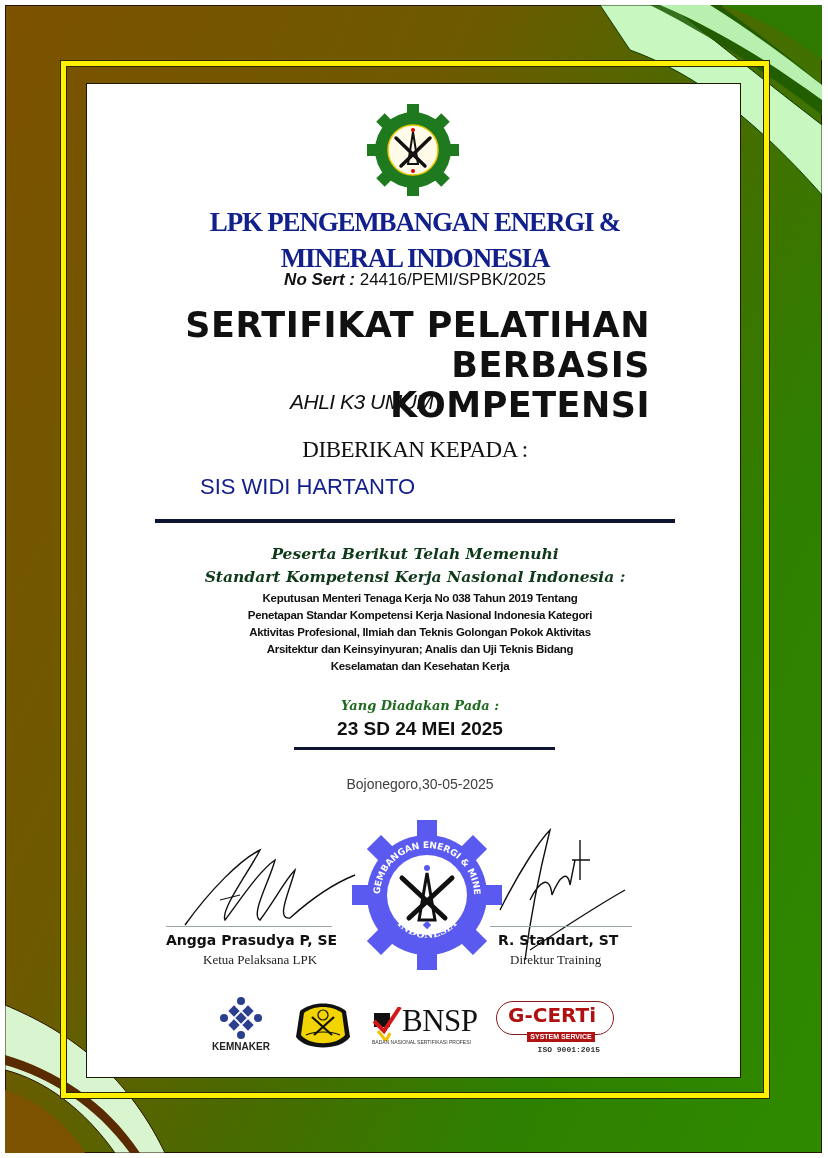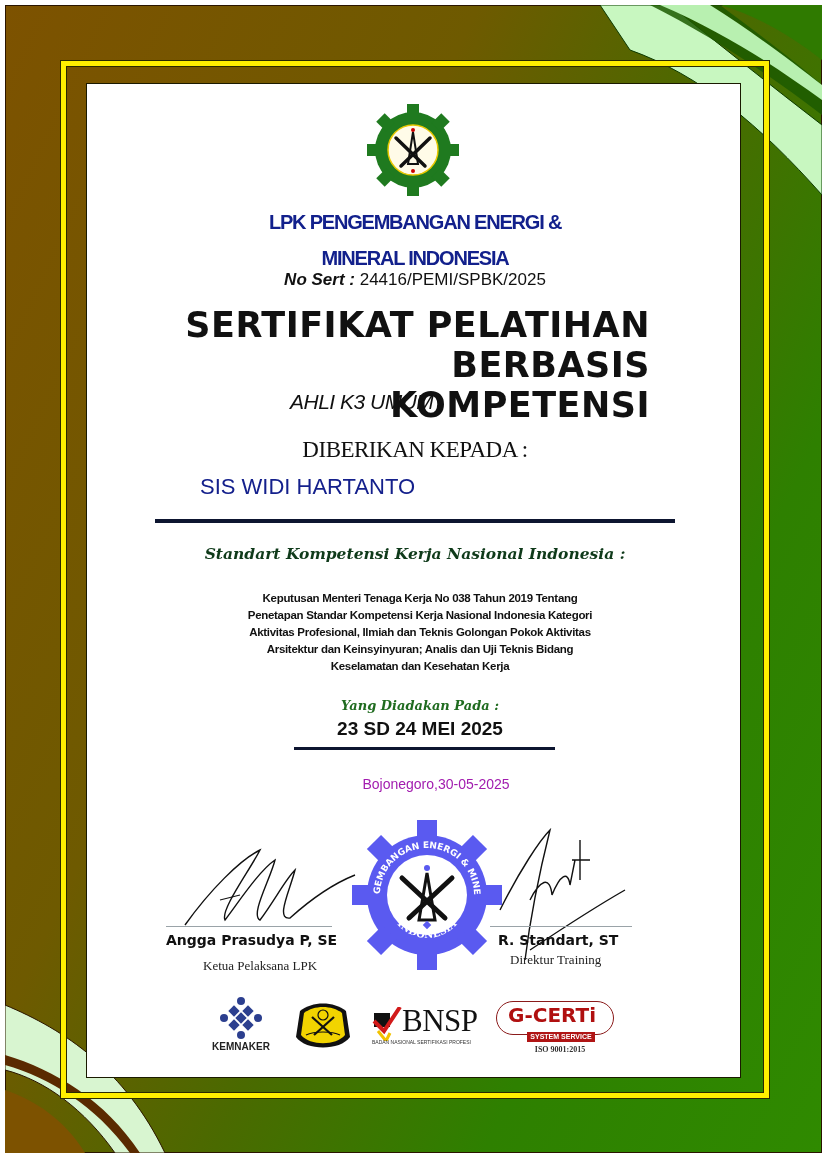--- a/index.html
+++ b/index.html
@@ -8,56 +8,56 @@
     background: linear-gradient(115deg, #7d5200 0%, #6e5a00 35%, #4a6a00 55%, #2e8000 75%, #2f8a00 100%);
     border:1px solid #2a1500; box-sizing:border-box; }
   .swoosh-tr { position:absolute; left:600px; top:5px; width:222px; height:190px; overflow:hidden; }
   .swoosh-bl { position:absolute; left:5px; top:1000px; width:210px; height:153px; overflow:hidden; }
   .yellow-border { position:absolute; left:61px; top:61px; width:708px; height:1037px;
     border:5px solid #ffef00; box-sizing:border-box; box-shadow:0 0 0 1px #2a2a00, inset 0 0 0 1px #2a2a00; }
   .paper { position:absolute; left:87px; top:84px; width:653px; height:993px; background:#ffffff;
     box-shadow:0 0 0 1px #1a1a00; }
   .logo-top { position:absolute; left:363px; top:100px; width:100px; height:100px; }
   .org-name { position:absolute; left:200px; top:204px; width:430px; text-align:center; color:#12208c;
-    font-weight:bold; font-size:20px; line-height:36px; letter-spacing:-1.2px; }
+    font-weight:bold; font-size:27px; line-height:36px; letter-spacing:-1.2px;font-family:Liberation Serif, serif; }
   .cert-no { position:absolute; left:200px; top:270px; width:430px; text-align:center; font-size:17px; color:#111; }
   .cert-no b { font-style:italic; }
   .title { position:absolute; left:180px; top:305px; width:470px; text-align:right; font-weight:900;
     font-size:35px; line-height:40px; color:#111; letter-spacing:0.5px; font-family:"DejaVu Sans", sans-serif; }
   .subtitle { position:absolute; left:290px; top:390px; width:250px; font-style:italic;
     font-size:21px; color:#111; letter-spacing:-0.5px; }
   .given-to { position:absolute; left:200px; top:437px; width:430px; text-align:center; font-family:"Liberation Serif", serif;
     font-size:23px; color:#111; letter-spacing:-0.5px; }
   .recipient { position:absolute; left:200px; top:474px; width:430px; text-align:left; font-size:22px; color:#14208c; }
   .rule-main { position:absolute; left:155px; top:519px; width:520px; height:4px; background:#0d1530; }
   .meets { position:absolute; left:160px; top:542px; width:510px; text-align:center; font-family:"DejaVu Serif", serif;
     font-style:italic; font-weight:bold; color:#0f3a1a; font-size:15.5px; line-height:23px; }
   .decree { position:absolute; left:200px; top:590px; width:440px; text-align:center; font-weight:bold;
     font-size:11.5px; line-height:17px; color:#111; letter-spacing:-0.3px; }
   .held-on { position:absolute; left:300px; top:698px; width:240px; text-align:center; font-family:"DejaVu Serif", serif;
     font-style:italic; font-weight:bold; color:#1f6b1f; font-size:13px; }
   .held-date { position:absolute; left:300px; top:718px; width:240px; text-align:center; font-weight:bold; font-size:19px; color:#111; }
   .rule-date { position:absolute; left:294px; top:747px; width:261px; height:3px; background:#0d1530; }
-  .place-date { position:absolute; left:316px; top:776px; width:240px; text-align:center; font-size:14px; color:#a21caf; }
+  .place-date { position:absolute; left:300px; top:776px; width:240px; text-align:center; font-size:14px; color:#404040; }
   .seal { position:absolute; left:350px; top:818px; width:154px; height:154px; }
   .sig-left { position:absolute; left:180px; top:840px; width:200px; height:90px; }
   .sig-right { position:absolute; left:480px; top:820px; width:160px; height:150px; }
   .sig-line-l { position:absolute; left:166px; top:926px; width:166px; height:1px; background:#9aa3a8; }
   .sig-line-r { position:absolute; left:490px; top:926px; width:142px; height:1px; background:#9aa3a8; }
   .signer-name { position:absolute; font-family:"DejaVu Sans", sans-serif; font-weight:900; font-size:14px; color:#111; }
   .signer-role { position:absolute; font-family:"Liberation Serif", serif; font-size:13px; color:#222; }
   .footer-logos { position:absolute; left:210px; top:995px; width:420px; height:70px; }
   .logo-box { position:absolute; }
   .kemnaker-label { position:absolute; left:0; top:46px; width:62px; text-align:center; font-weight:bold; font-size:10px; color:#222; }
   .bnsp-text { position:absolute; left:30px; top:6px; font-family:"Liberation Serif", serif; font-size:31px; color:#111; letter-spacing:-0.5px; }
   .bnsp-sub { position:absolute; left:0; top:42px; font-size:5px; color:#333; white-space:nowrap; }
   .gcert-box { position:absolute; left:0; top:2px; width:118px; height:34px; border:1.5px solid #8a1a1a; border-radius:17px; box-sizing:border-box; }
   .gcert-text { position:absolute; left:12px; top:4px; font-weight:900; font-size:20px; color:#b01010; font-family:"DejaVu Sans", sans-serif; letter-spacing:0px; }
   .gcert-band { position:absolute; left:31px; top:33px; width:68px; height:10px; background:#b01515; color:#fff; font-size:7px; font-weight:bold; text-align:center; line-height:10px; }
-  .gcert-iso { position:absolute; left:24px; top:46px; width:80px; text-align:center; font-size:8px; font-weight:bold; color:#333; font-family:Liberation Serif, serif; }
+  .gcert-iso { position:absolute; left:24px; top:46px; width:80px; text-align:right; font-size:8px; font-weight:bold; color:#333; font-family:Liberation Mono, monospace; }
 </style>
 </head>
 <body>
 
 <div class="outer-frame"></div>
 
 <div class="swoosh-tr">
   <svg width="222" height="190" viewBox="0 0 222 190">
     <path d="M0,0 L70,0 C120,40 170,80 222,120 L222,190 C160,120 100,70 30,45 Z" fill="#c8f7c0" stroke="#0b3a00" stroke-width="1"></path>
     <path d="M50,0 L120,0 C160,30 200,60 222,80 L222,110 C170,70 110,30 50,0 Z" fill="#1c5a00" opacity="0.85"></path>
@@ -119,20 +119,21 @@
 
 <div class="subtitle">AHLI K3 UMUM</div>
 
 <div class="given-to">DIBERIKAN KEPADA :</div>
 
 <div class="recipient">SIS WIDI HARTANTO</div>
 
 <div class="rule-main"></div>
 
 <div class="meets">
+  <div>Peserta Berikut Telah Memenuhi</div>
   <div>Standart Kompetensi Kerja Nasional Indonesia :</div>
 </div>
 
 <div class="decree">
   <div>Keputusan Menteri Tenaga Kerja No 038 Tahun 2019 Tentang</div>
   <div>Penetapan Standar Kompetensi Kerja Nasional Indonesia Kategori</div>
   <div>Aktivitas Profesional, Ilmiah dan Teknis Golongan Pokok Aktivitas</div>
   <div>Arsitektur dan Keinsyinyuran; Analis dan Uji Teknis Bidang</div>
   <div>Keselamatan dan Kesehatan Kerja</div>
 </div>
@@ -186,21 +187,21 @@
       <line x1="52" y1="60" x2="95" y2="100"></line>
       <line x1="102" y1="60" x2="59" y2="100"></line>
     </g>
     <path d="M69,102 L77,55 L85,102 Z" fill="none" stroke="#111" stroke-width="3"></path>
     <circle cx="77" cy="50" r="3" fill="#5a5af0"></circle>
     <rect x="74" y="104" width="6" height="6" fill="#5a5af0" transform="rotate(45 77 107)"></rect>
   </svg>
 </div>
 
 <div class="signer-name" style="left:166px; top:932px;">Angga Prasudya P, SE</div>
-<div class="signer-role" style="left:203px; top:952px;margin-top:6px;">Ketua Pelaksana LPK</div>
+<div class="signer-role" style="left:203px; top:952px;">Ketua Pelaksana LPK</div>
 <div class="signer-name" style="left:498px; top:932px;">R. Standart, ST</div>
 <div class="signer-role" style="left:510px; top:952px;">Direktur Training</div>
 
 <div class="footer-logos">
   <div class="logo-box" style="left:0; top:0; width:62px; height:62px;">
     <svg width="62" height="46" viewBox="0 0 62 46">
       <g fill="#2c3f8f">
         <circle cx="31" cy="6" r="4"></circle>
           <circle cx="31" cy="40" r="4"></circle>
         <circle cx="14" cy="23" r="4"></circle>

